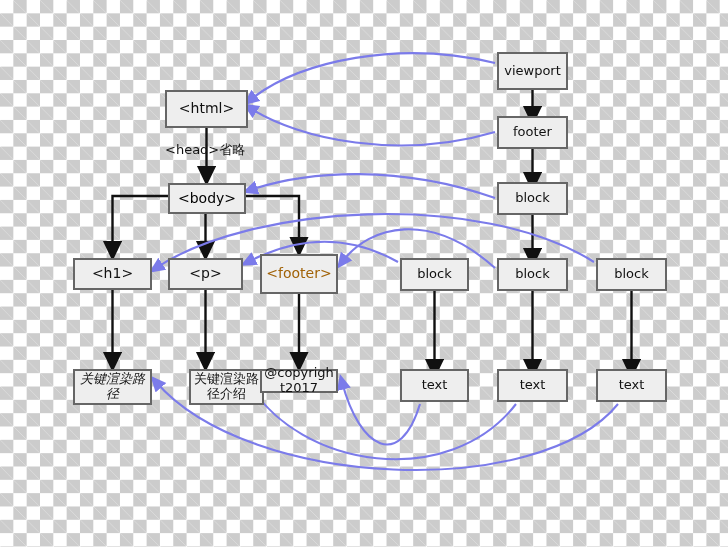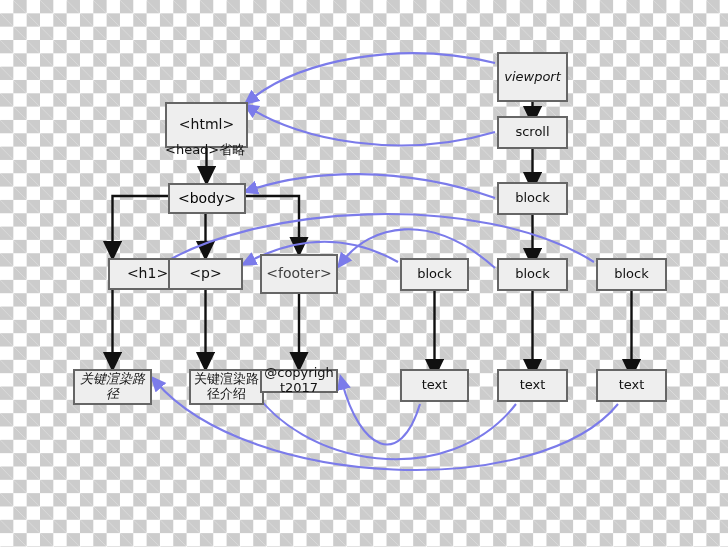--- a/index.html
+++ b/index.html
@@ -95,30 +95,30 @@
         <path d="M 398 262 C 350 235, 300 235, 248 262" fill="none" stroke="#7b7bea" stroke-width="2.1" marker-end="url(#arrow-blue)"></path>
         <path d="M 495 268 C 430 210, 370 225, 342 262" fill="none" stroke="#7b7bea" stroke-width="2.1" marker-end="url(#arrow-blue)"></path>
         <path d="M 594 262 C 480 190, 250 205, 156 268" fill="none" stroke="#7b7bea" stroke-width="2.1" marker-end="url(#arrow-blue)"></path>
         <path d="M 420 404 C 400 470, 360 450, 342 382" fill="none" stroke="#7b7bea" stroke-width="2.1" marker-end="url(#arrow-blue)"></path>
         <path d="M 516 404 C 450 490, 300 470, 248 382" fill="none" stroke="#7b7bea" stroke-width="2.1" marker-end="url(#arrow-blue)"></path>
         <path d="M 618 404 C 540 500, 250 490, 156 382" fill="none" stroke="#7b7bea" stroke-width="2.1" marker-end="url(#arrow-blue)"></path>
       </g>
   </svg>
 
   <div id="node-layer">
-      <div class="node" style="left: 165px; top: 90px; width: 83px; height: 46px; font-size: 14px; background: rgb(238, 238, 238); border-color: rgb(102, 102, 102); color: rgb(17, 17, 17); margin-top: 12px;">&lt;html&gt;</div>
+      <div class="node" style="left: 165px; top: 90px; width: 83px; height: 38px; font-size: 14px; background: rgb(238, 238, 238); border-color: rgb(102, 102, 102); color: rgb(17, 17, 17);">&lt;html&gt;</div>
       <div class="node" style="left: 168px; top: 183px; width: 78px; height: 31px; font-size: 14px; background: rgb(238, 238, 238); border-color: rgb(102, 102, 102); color: #000000;">&lt;body&gt;</div>
-      <div class="node" style="left: 73px; top: 258px; width: 79px; height: 32px; font-size: 14px; background: rgb(238, 238, 238); border-color: rgb(102, 102, 102); color: rgb(17, 17, 17); margin-left: 35px;">&lt;h1&gt;</div>
+      <div class="node" style="left: 73px; top: 258px; width: 79px; height: 32px; font-size: 14px; background: rgb(238, 238, 238); border-color: rgb(102, 102, 102); color: rgb(17, 17, 17);">&lt;h1&gt;</div>
       <div class="node" style="left: 168px; top: 258px; width: 75px; height: 32px; font-size: 14px; background: rgb(238, 238, 238); border-color: rgb(102, 102, 102); color: rgb(17, 17, 17);">&lt;p&gt;</div>
-      <div class="node" style="left: 260px; top: 254px; width: 78px; height: 40px; font-size: 14px; background: rgb(238, 238, 238); border-color: rgb(102, 102, 102); color: #404040;">&lt;footer&gt;</div>
+      <div class="node" style="left: 260px; top: 254px; width: 78px; height: 40px; font-size: 14px; background: rgb(238, 238, 238); border-color: rgb(102, 102, 102); color: #a16207;">&lt;footer&gt;</div>
       <div class="node cjk" style="left: 73px; top: 369px; width: 79px; height: 36px; font-size: 13px; background: rgb(238, 238, 238); border-color: rgb(102, 102, 102); color: rgb(17, 17, 17); font-style: italic;">关键渲染路径</div>
       <div class="node cjk" style="left: 168px; top: 369px; width: 75px; height: 36px; font-size: 13px; background: rgb(238, 238, 238); border-color: rgb(102, 102, 102); color: rgb(17, 17, 17); margin-left: 21px;">关键渲染路径介绍</div>
       <div class="node" style="left: 260px; top: 369px; width: 78px; height: 24px; font-size: 13px; background: rgb(238, 238, 238); border-color: rgb(102, 102, 102); color: rgb(17, 17, 17);">@copyright2017</div>
-      <div class="node" style="left: 497px; top: 52px; width: 71px; height: 50px; font-size: 13px; background: rgb(238, 238, 238); border-color: rgb(102, 102, 102); color: rgb(17, 17, 17); font-style: italic;">viewport</div>
-      <div class="node" style="left: 497px; top: 116px; width: 71px; height: 33px; font-size: 13px; background: rgb(238, 238, 238); border-color: rgb(102, 102, 102); color: rgb(17, 17, 17);">scroll</div>
+      <div class="node" style="left: 497px; top: 52px; width: 71px; height: 38px; font-size: 13px; background: rgb(238, 238, 238); border-color: rgb(102, 102, 102); color: rgb(17, 17, 17);">viewport</div>
+      <div class="node" style="left: 497px; top: 116px; width: 71px; height: 33px; font-size: 13px; background: rgb(238, 238, 238); border-color: rgb(102, 102, 102); color: rgb(17, 17, 17);">footer</div>
       <div class="node" style="left: 497px; top: 182px; width: 71px; height: 33px; font-size: 13px; background: rgb(238, 238, 238); border-color: rgb(102, 102, 102); color: rgb(17, 17, 17);">block</div>
       <div class="node" style="left: 400px; top: 258px; width: 69px; height: 33px; font-size: 13px; background: rgb(238, 238, 238); border-color: rgb(102, 102, 102); color: rgb(17, 17, 17);">block</div>
       <div class="node" style="left: 497px; top: 258px; width: 71px; height: 33px; font-size: 13px; background: rgb(238, 238, 238); border-color: rgb(102, 102, 102); color: rgb(17, 17, 17);">block</div>
       <div class="node" style="left: 596px; top: 258px; width: 71px; height: 33px; font-size: 13px; background: rgb(238, 238, 238); border-color: rgb(102, 102, 102); color: rgb(17, 17, 17);">block</div>
       <div class="node" style="left: 400px; top: 369px; width: 69px; height: 33px; font-size: 13px; background: rgb(238, 238, 238); border-color: rgb(102, 102, 102); color: rgb(17, 17, 17);">text</div>
       <div class="node" style="left: 497px; top: 369px; width: 71px; height: 33px; font-size: 13px; background: rgb(238, 238, 238); border-color: rgb(102, 102, 102); color: rgb(17, 17, 17);">text</div>
       <div class="node" style="left: 596px; top: 369px; width: 71px; height: 33px; font-size: 13px; background: rgb(238, 238, 238); border-color: rgb(102, 102, 102); color: rgb(17, 17, 17);">text</div>
     </div>
   <div id="label-layer">
       <div class="edge-label" style="left: 165px; top: 141px; font-size: 13px; color: rgb(17, 17, 17);">&lt;head&gt;省略</div>

